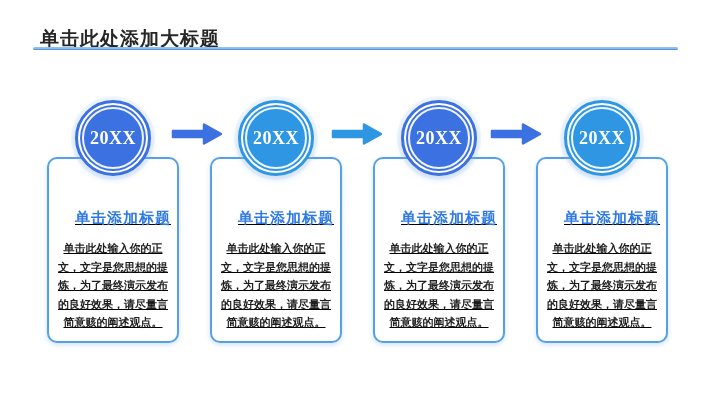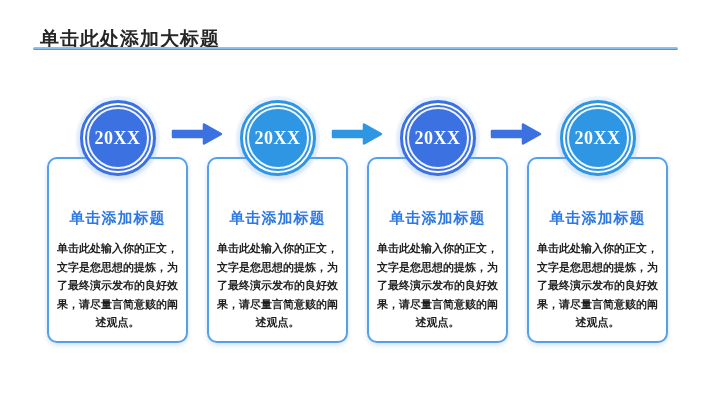--- a/index.html
+++ b/index.html
@@ -16,31 +16,31 @@
   .title-underline{
     position:absolute;left:33px;top:47px;width:645px;height:3px;border-radius:2px;
     background:linear-gradient(to bottom,var(--underline-top,#8ec3f0) 45%,var(--underline-bottom,#3e82d6));
   }
   
   .accent-royal{--c:var(--royal-blue,#3c71e2);}
   .accent-azure{--c:var(--azure-blue,#2e96e2);}
   
   .steps{
     position:absolute;left:47px;top:157px;width:621px;height:186px;
-    display:flex;gap:19px;
+    display:flex;gap:31px;text-decoration:underline;
   }
   .card{
     position:relative;flex:1;box-sizing:border-box;
     background:var(--card-background,#fff);
     border:2px solid var(--card-border,#55a1e8);
     border-radius:10px;
     box-shadow:0 2px 5px rgba(90,150,220,.28);
   }
   .card-heading{
-    margin:50px 6px 4px;text-align:center;
+    margin:50px 6px 4px;text-align:right;
     font-size:15px;font-weight:bold;letter-spacing:1px;
     color:var(--heading-blue,#2e79e2);
   }
   .card-body{
     margin:11px 8px 11px;text-align:center;
     font-size:11px;line-height:18.5px;font-weight:600;
     color:var(--body-text,#1f1f1f);
   }
   
   .circle{

